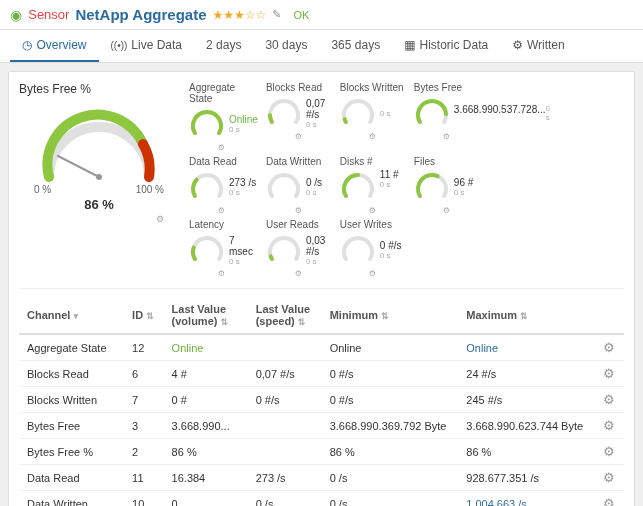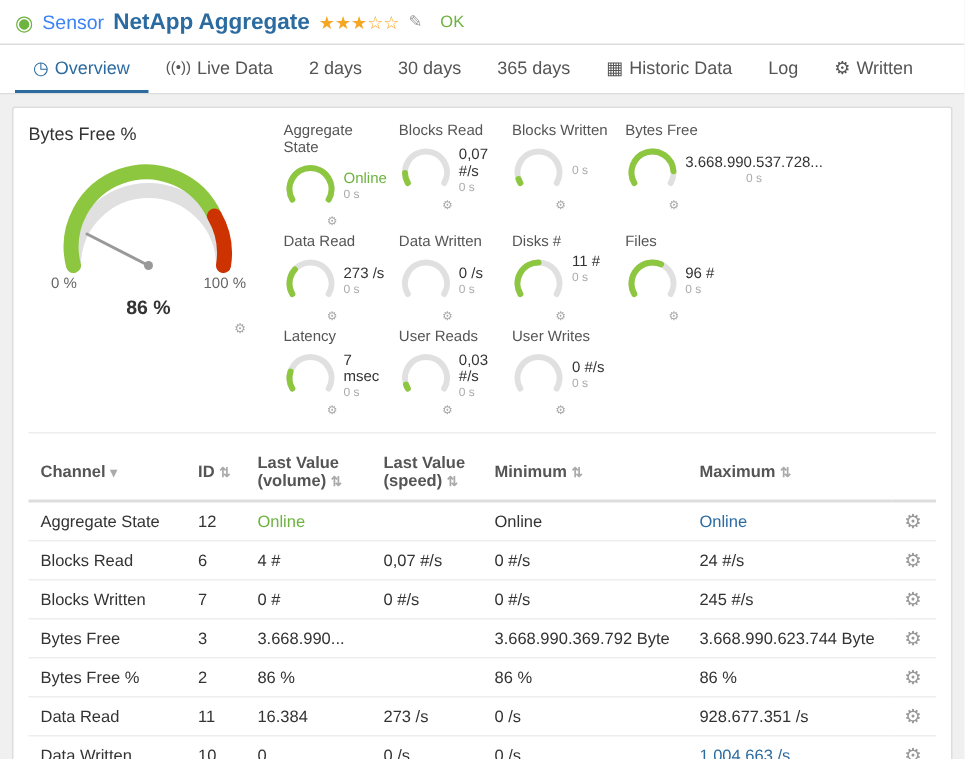--- a/index.html
+++ b/index.html
@@ -52,21 +52,21 @@
     .col-lastval-sp { width: 70px; }
     .col-min { width: 130px; }
     .col-max { width: 130px; }
     .col-gear { width: 20px; }
   </style>
 </head>
 <body>
 
 <div class="header">
   <span class="header-icon">◉</span>
-  <span style="font-size:13px;color:#3b82f6;">Sensor</span>
+  <span style="font-size:13px;color:#ef4444;">Sensor</span>
   <span class="header-title">NetApp Aggregate</span>
   <span class="header-stars">★★★☆☆</span>
   <span class="header-edit">✎</span>
   <span style="margin-left:6px; font-size:11px; color:#6db33f;">OK</span>
 </div>
 
 <div class="tabs">
   <div class="tab active">
     <span style="color:#2c6ba0;">◷</span>
     <span>Overview</span>
@@ -82,23 +82,20 @@
     <span>30 days</span>
   </div>
   <div class="tab">
     <span>365 days</span>
   </div>
   <div class="tab">
     <span>▦</span>
     <span>Historic Data</span>
   </div>
   <div class="tab">
-    <span>Log</span>
-  </div>
-  <div class="tab">
     <span>⚙</span>
     <span>Written</span>
   </div>
 </div>
 
 <div class="dashboard">
   <div class="gauge-section">
 
     <div class="large-gauge-container">
       <div class="large-gauge-title">Bytes Free %</div>
@@ -183,21 +180,21 @@
   </div>
         <div class="small-gauge-item">
     <div class="small-gauge-label" style="font-size:10px;color:#555;margin-bottom:2px;">Bytes Free</div>
     <div style="display:flex;align-items:center;gap:4px;">
       <div style="position:relative;width:36px;height:36px;">
         <svg viewBox="0 0 36 36" xmlns="http://www.w3.org/2000/svg" width="36" height="36">
           <path d="M 5.875644347017859 27 A 14 14 0 1 1 30.124355652982143 27" fill="none" stroke="#e0e0e0" stroke-width="4" stroke-linecap="round"></path>
           <path d="M 5.875644347017859 27 A 14 14 0 1 1 31.9723741979958 19.120932726589615" fill="none" stroke="#8dc63f" stroke-width="4" stroke-linecap="round"></path>
         </svg>
       </div>
-      <div style="display:flex;flex-direction:column;text-align:center;">
+      <div style="display:flex;flex-direction:row;text-align:center;">
         <span class="" style="font-size:10px;">3.668.990.537.728...</span>
         <span style="font-size:8px;color:#aaa;">0 s</span>
       </div>
     </div>
     <div style="display:flex;justify-content:flex-end;width:36px;margin-top:1px;">
       <span style="font-size:8px;color:#aaa;">⚙</span>
     </div>
   </div>
         <div class="small-gauge-item"></div>
         <div class="small-gauge-item">

